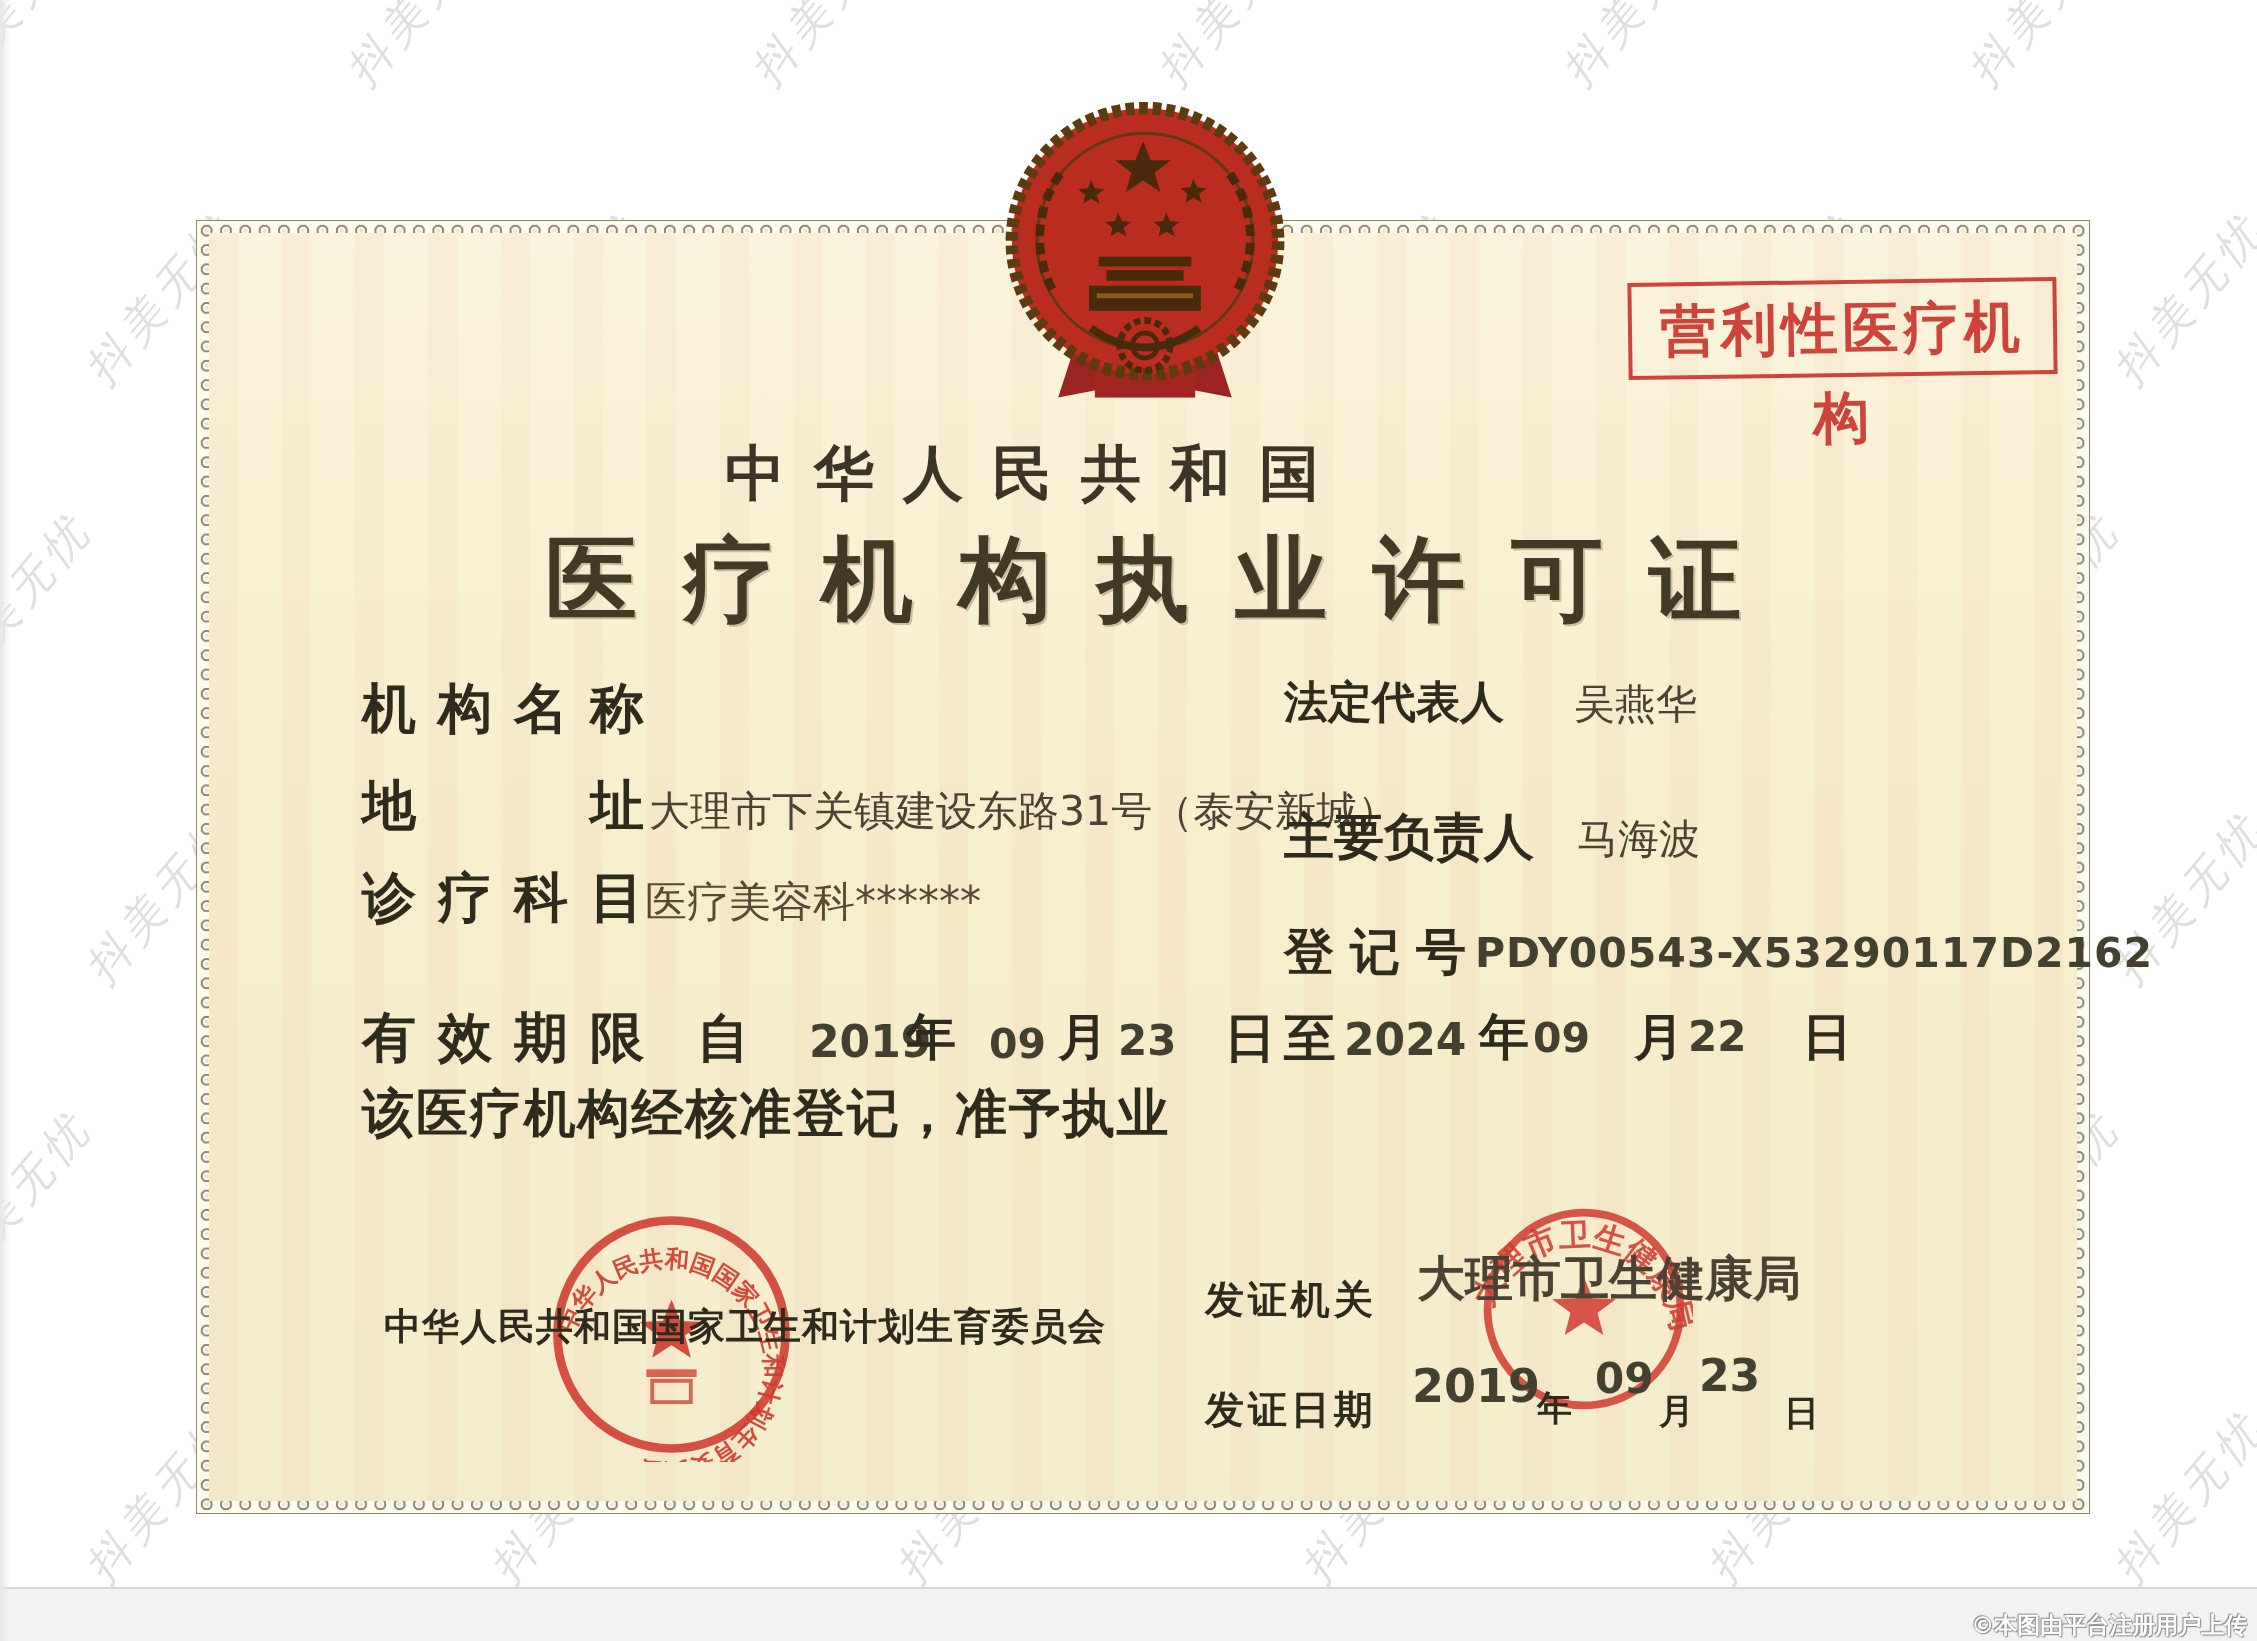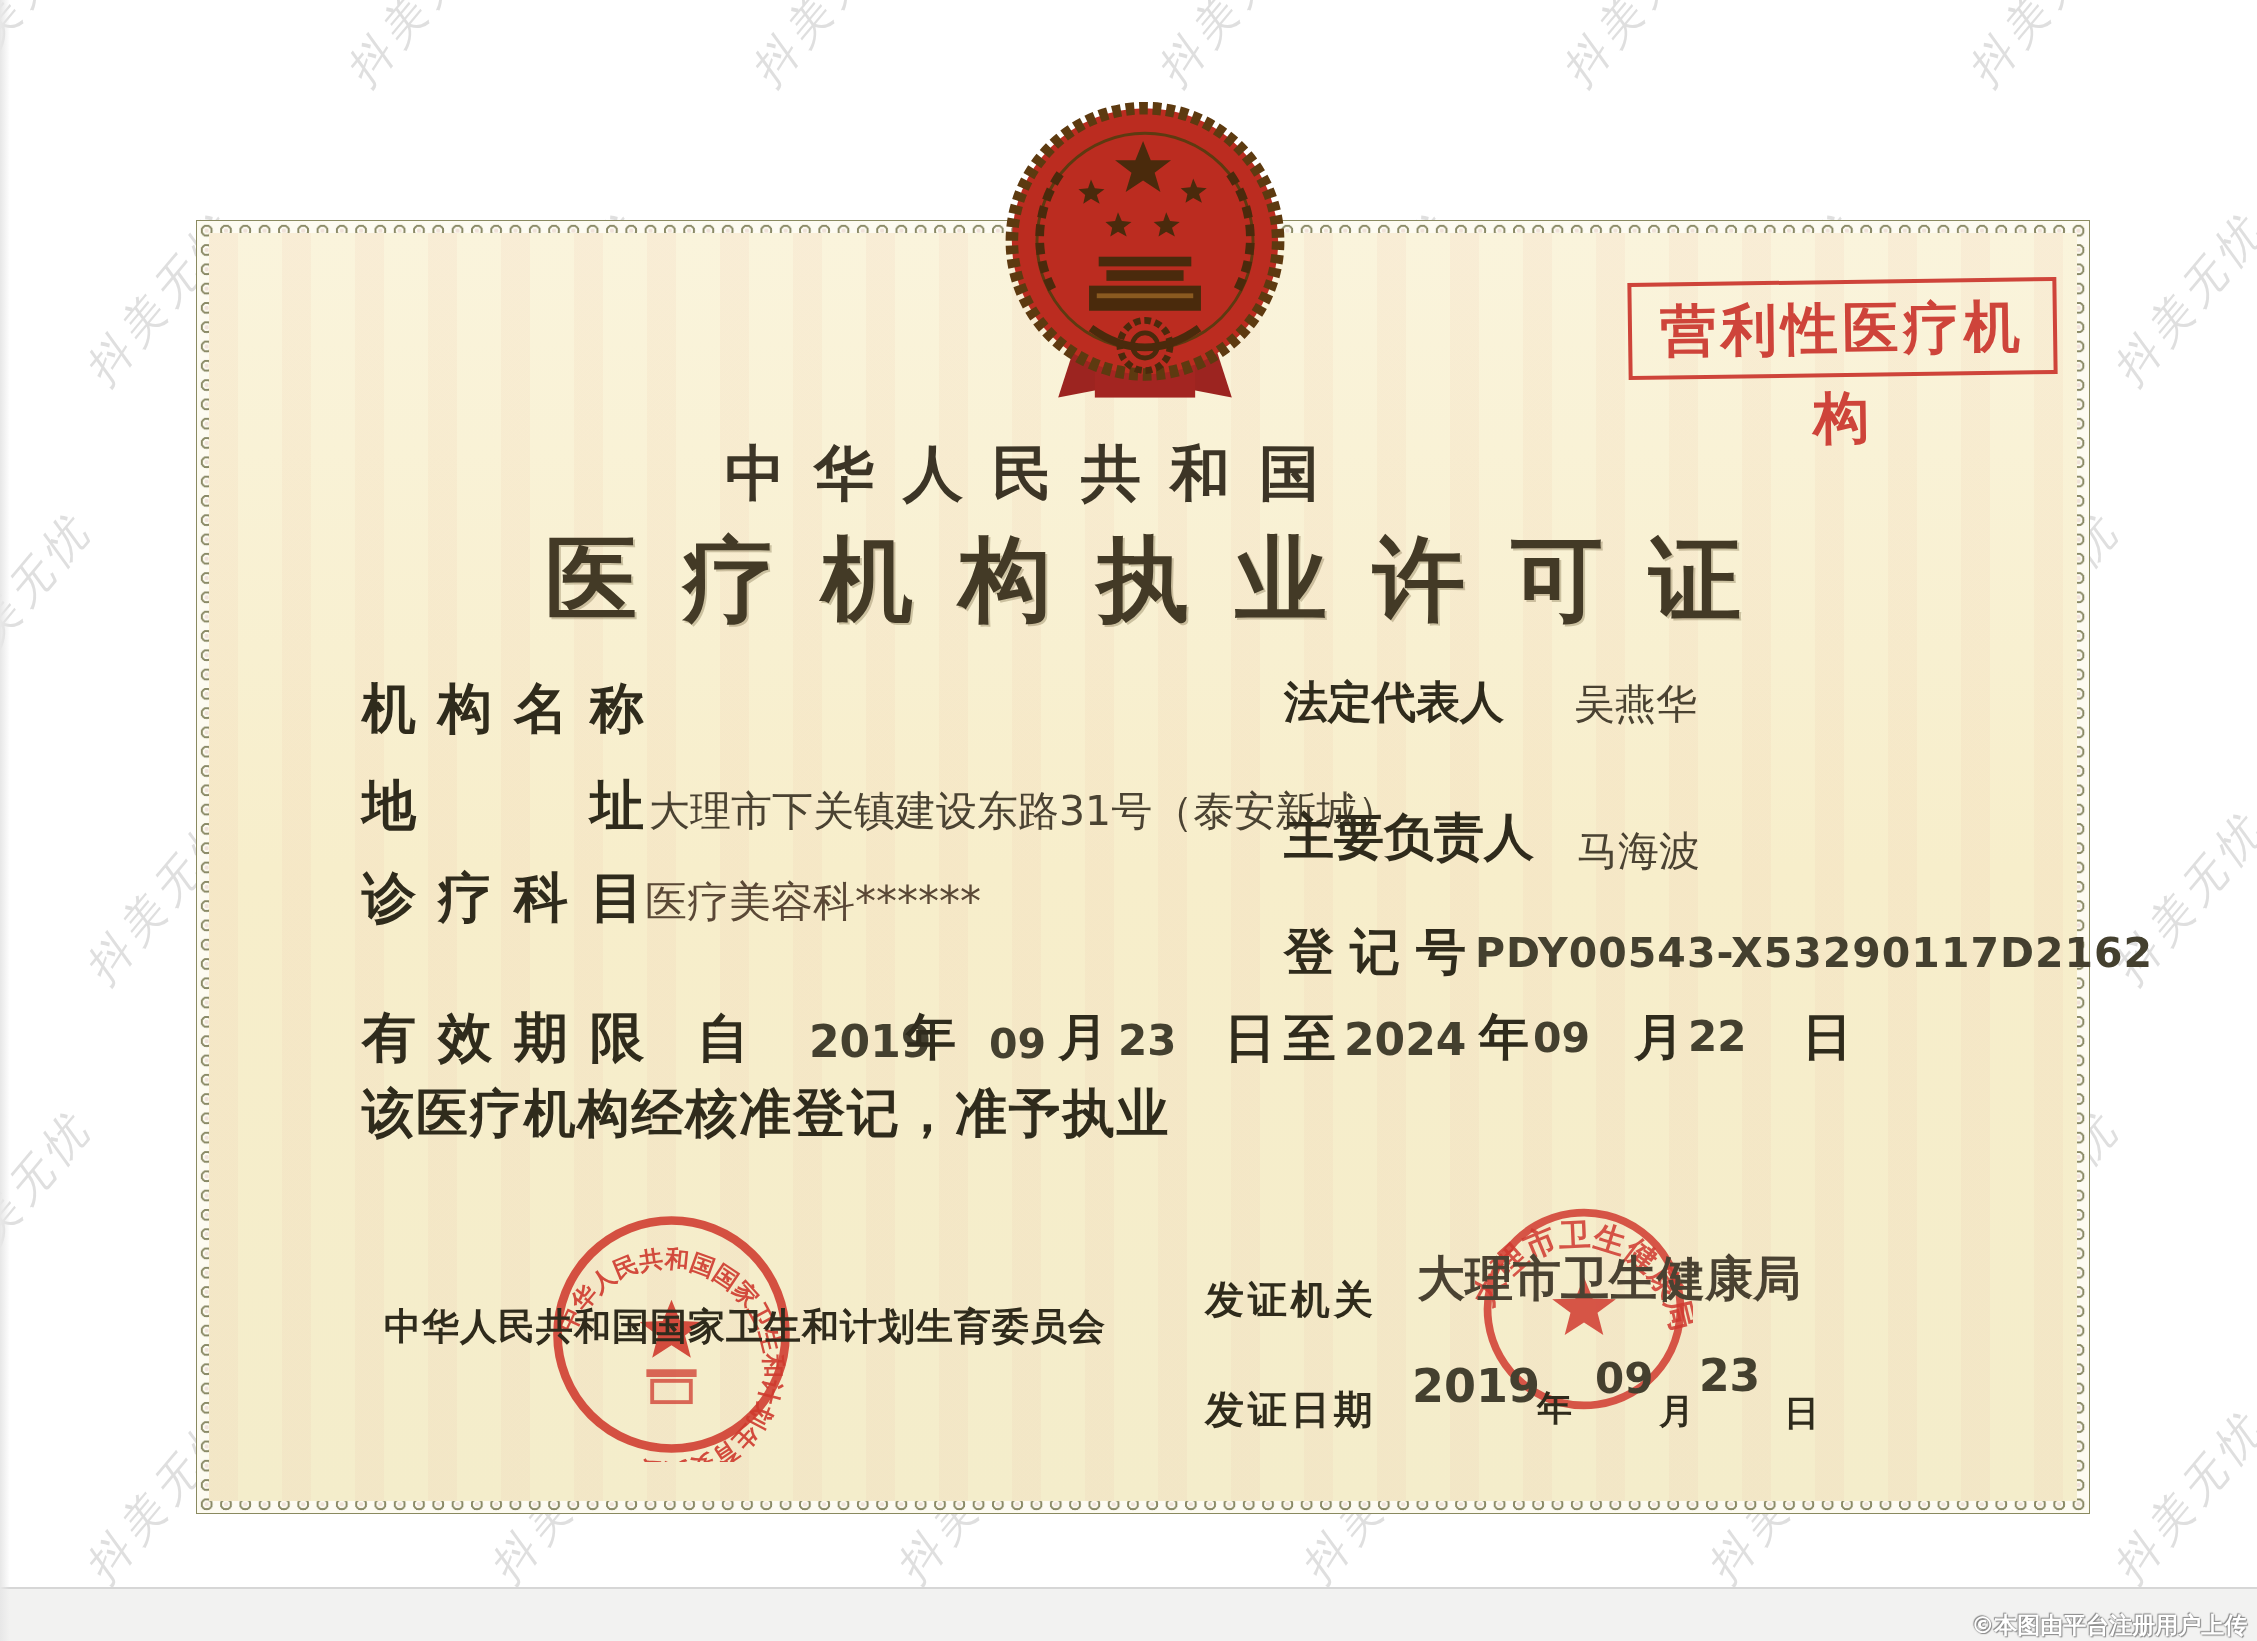--- a/index.html
+++ b/index.html
@@ -139,21 +139,21 @@
   <div class="txt lbl" style="left:362px;top:770px;font-size:54px;"><span class="just" style="width:282px;">地址</span></div>
   <div class="txt val" style="left:649px;top:784px;font-size:41px;">大理市下关镇建设东路31号（泰安新城）</div>
 
   <div class="txt lbl" style="left:362px;top:862px;font-size:54px;"><span class="just" style="width:282px;">诊疗科目</span></div>
   <div class="txt val" style="left:645px;top:874px;font-size:42px;color:#5a4836;">医疗美容科******</div>
 
   <div class="txt lbl" style="left:1284px;top:673px;font-size:44px;">法定代表人</div>
   <div class="txt val" style="left:1574px;top:677px;font-size:41px;">吴燕华</div>
 
   <div class="txt lbl" style="left:1284px;top:804px;font-size:50px;">主要负责人</div>
-  <div class="txt val" style="left:1577px;top:812px;font-size:41px;margin-top:12px;">马海波</div>
+  <div class="txt val" style="left:1577px;top:812px;font-size:41px;">马海波</div>
 
   <div class="txt lbl" style="left:1284px;top:919px;font-size:50px;"><span class="just" style="width:182px;">登记号</span></div>
   <div class="txt digits" style="left:1475px;top:929px;font-size:41px;letter-spacing:1px;">PDY00543-X53290117D2162</div>
 
   <div class="txt lbl" style="left:362px;top:1002px;font-size:54px;"><span class="just" style="width:282px;">有效期限</span></div>
   <div class="txt lbl" style="left:697px;top:1004px;font-size:52px;">自</div>
   <div class="txt digits" style="left:809px;top:1016px;font-size:44px;">2019</div>
   <div class="txt lbl" style="left:906px;top:1004px;font-size:50px;">年</div>
   <div class="txt digits" style="left:989px;top:1020px;font-size:41px;">09</div>
   <div class="txt lbl" style="left:1058px;top:1004px;font-size:50px;">月</div>

